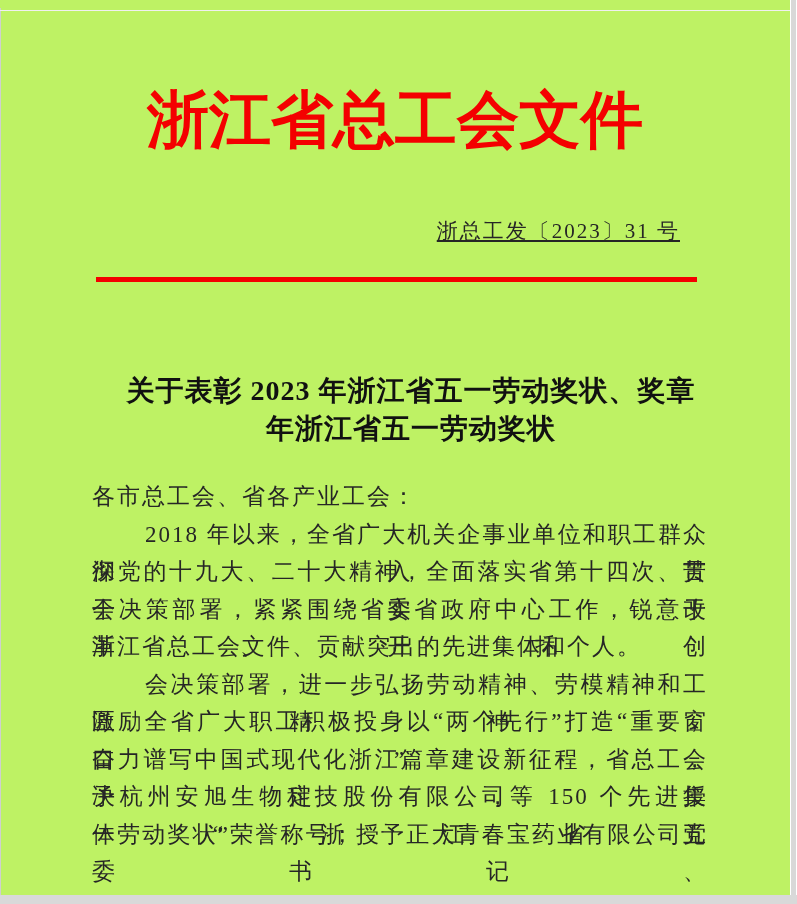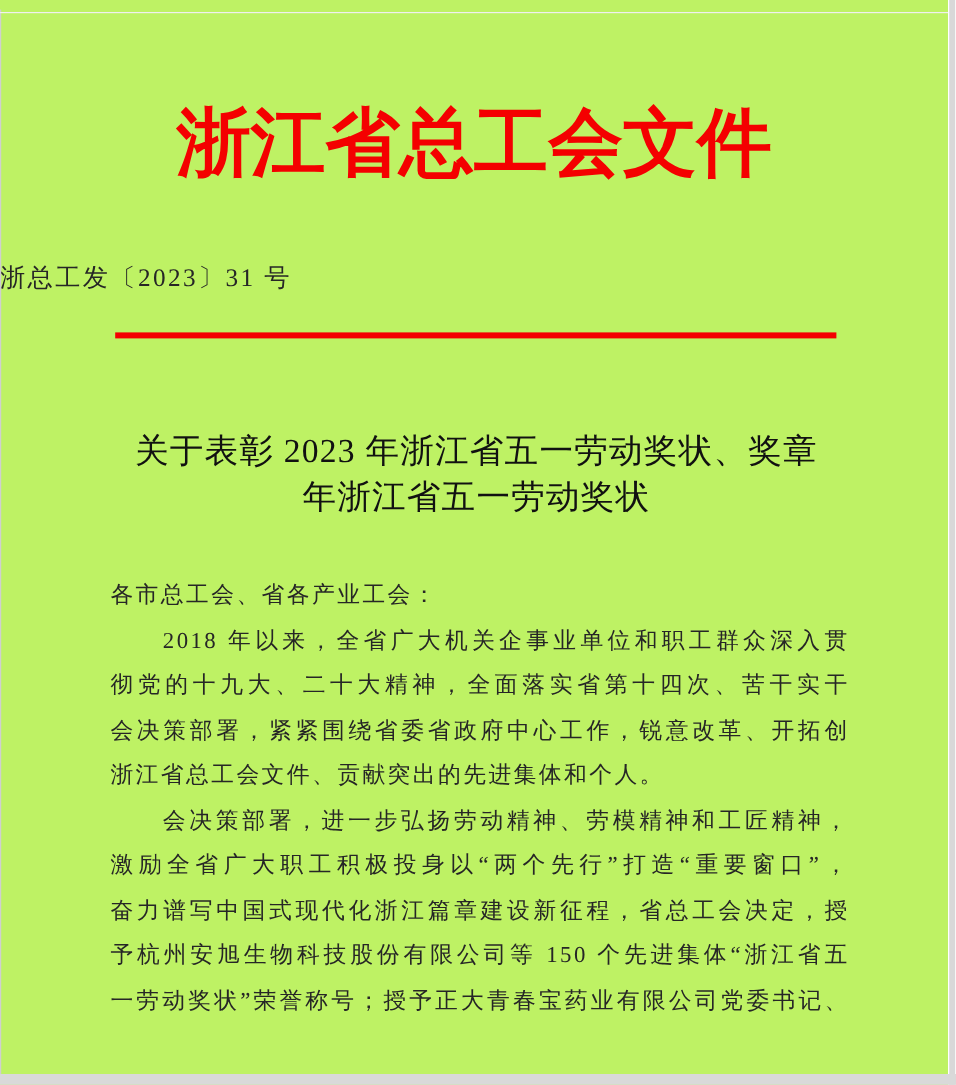--- a/index.html
+++ b/index.html
@@ -21,47 +21,48 @@
     text-align: center;
     font-size: 62px; font-weight: bold;
     line-height: 76px;
     color: var(--accent-red, #f40000);
     letter-spacing: 0px;
     white-space: nowrap;
   }
   
   .doc-num {
     position: absolute; top: 216px; left: 0; width: 680px;
-    text-align: left;
+    text-align: right;
     font-size: 21px; line-height: 30px;
     color: #262626;
     letter-spacing: 2px;
     white-space: nowrap;
+    text-decoration: underline;
   }
   
   .red-rule {
     position: absolute; top: 277px; left: 96px;
     width: 601px; height: 5px;
     background: var(--accent-red, #f40000);
   }
   
   .doc-title {
     position: absolute; top: 358px; left: 89px; width: 616px;
-    margin: 0;
+    margin: 14px;
     text-align: center;
-    font-size: 28px; font-weight: normal;
+    font-size: 28px; font-weight: bold;
     line-height: 38px;
     color: #111111;
     letter-spacing: 1px;
   }
   .doc-title .tl { display: block; }
   
   .body-block {
     position: absolute; top: 478px; left: 92px; width: 616px;
-    font-size: 19px;
+    font-size: 23px;
     color: #262626;
     letter-spacing: 2px;
   }
   .line {
     height: 37.5px;
     line-height: 37.5px;
     white-space: nowrap;
     overflow: visible;
   }
   .line.fill {

